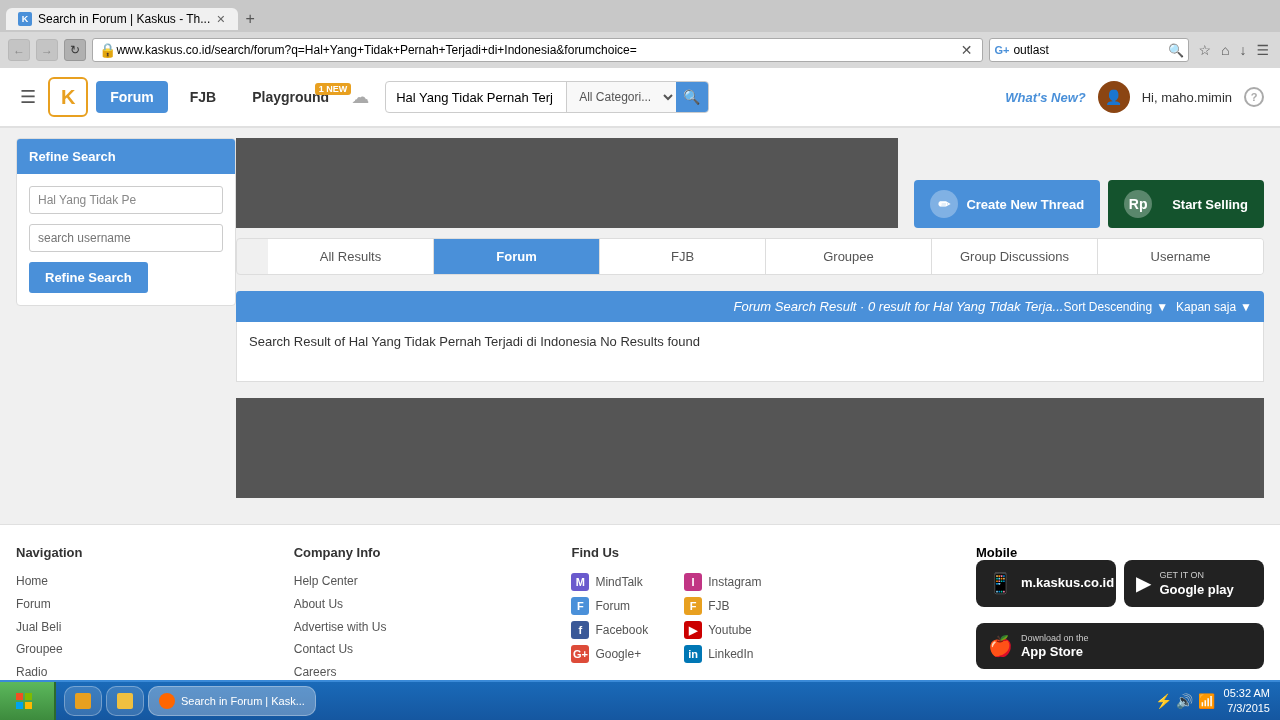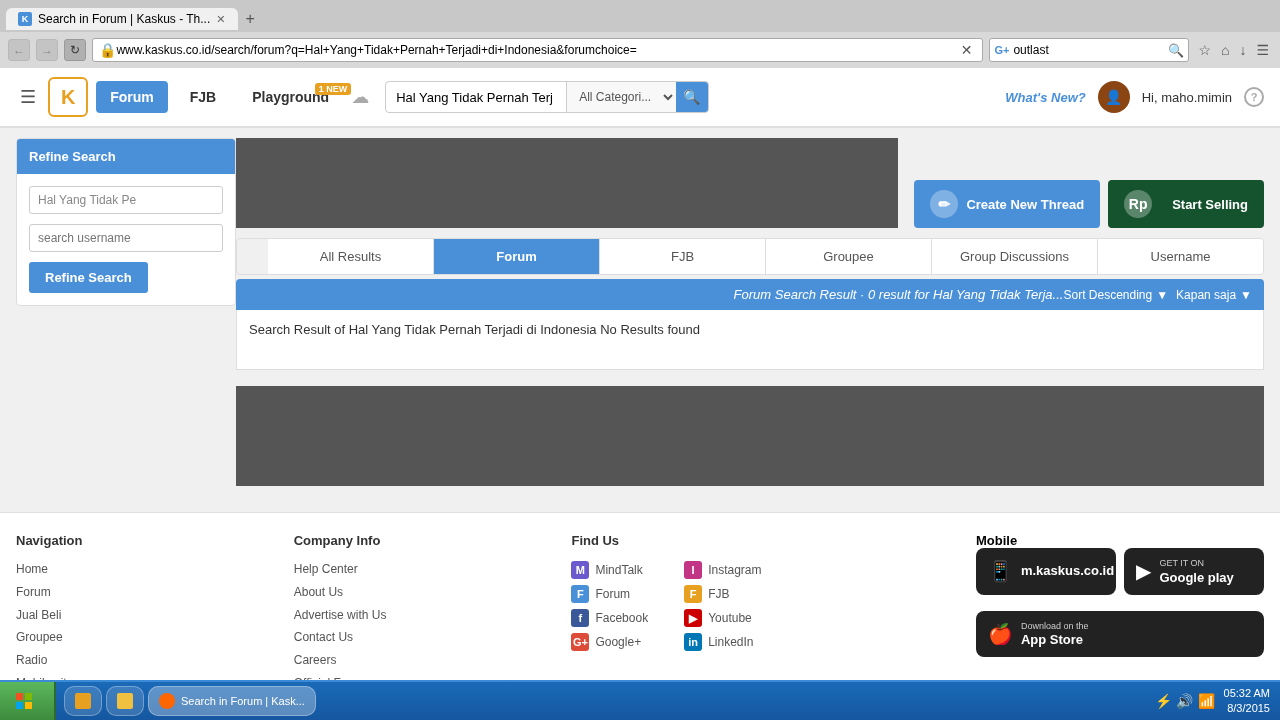--- a/index.html
+++ b/index.html
@@ -53,21 +53,21 @@
     .btn-icon { width: 28px; height: 28px; border-radius: 50%; background: rgba(255,255,255,0.3); display: flex; align-items: center; justify-content: center; font-size: 14px; }
 
     
     .refine-panel { background: white; border: 1px solid #ddd; border-radius: 4px; overflow: hidden; }
     .refine-header { background: #4a90d9; color: white; padding: 10px 12px; font-size: 13px; font-weight: bold; }
     .refine-body { padding: 12px; }
     .refine-input { width: 100%; border: 1px solid #ccc; border-radius: 3px; padding: 6px 8px; font-size: 12px; margin-bottom: 10px; outline: none; color: #888; }
     .refine-btn { background: #4a90d9; color: white; border: none; border-radius: 3px; padding: 8px 16px; font-size: 13px; cursor: pointer; font-weight: bold; }
 
     
-    .tabs-bar { display: flex; border: 1px solid #ddd; border-radius: 4px; overflow: hidden; margin-bottom: 4px; padding-left: 31px; }
+    .tabs-bar { display: flex; border: 1px solid #ddd; border-radius: 4px; overflow: hidden; margin-bottom: 16px; padding-left: 31px; }
     .tab { flex: 1; padding: 10px 8px; text-align: center; font-size: 13px; color: #555; cursor: pointer; background: white; border-right: 1px solid #ddd; }
     .tab:last-child { border-right: none; }
     .tab.active { background: #4a90d9; color: white; font-weight: bold; }
 
     
     .result-header { background: #4a90d9; color: white; padding: 8px 12px; display: flex; align-items: center; justify-content: flex-end; border-radius: 4px 4px 0 0; }
     .result-title { font-size: 13px; font-weight: bold; }
     .result-title span { font-style: italic; font-weight: normal; }
     .result-controls { display: flex; gap: 8px; align-items: center; }
     .result-control { color: white; font-size: 12px; cursor: pointer; display: flex; align-items: center; gap: 4px; }
@@ -370,16 +370,16 @@
     </div>
   </div>
   <div class="taskbar-right">
     <div class="sys-tray">
       <span class="sys-icon">⚡</span>
       <span class="sys-icon">🔊</span>
       <span class="sys-icon">📶</span>
     </div>
     <div class="clock">
       <div>05:32 AM</div>
-      <div>8/3/2015</div>
+      <div>7/3/2015</div>
     </div>
   </div>
 </div>
 
 </body></html>

